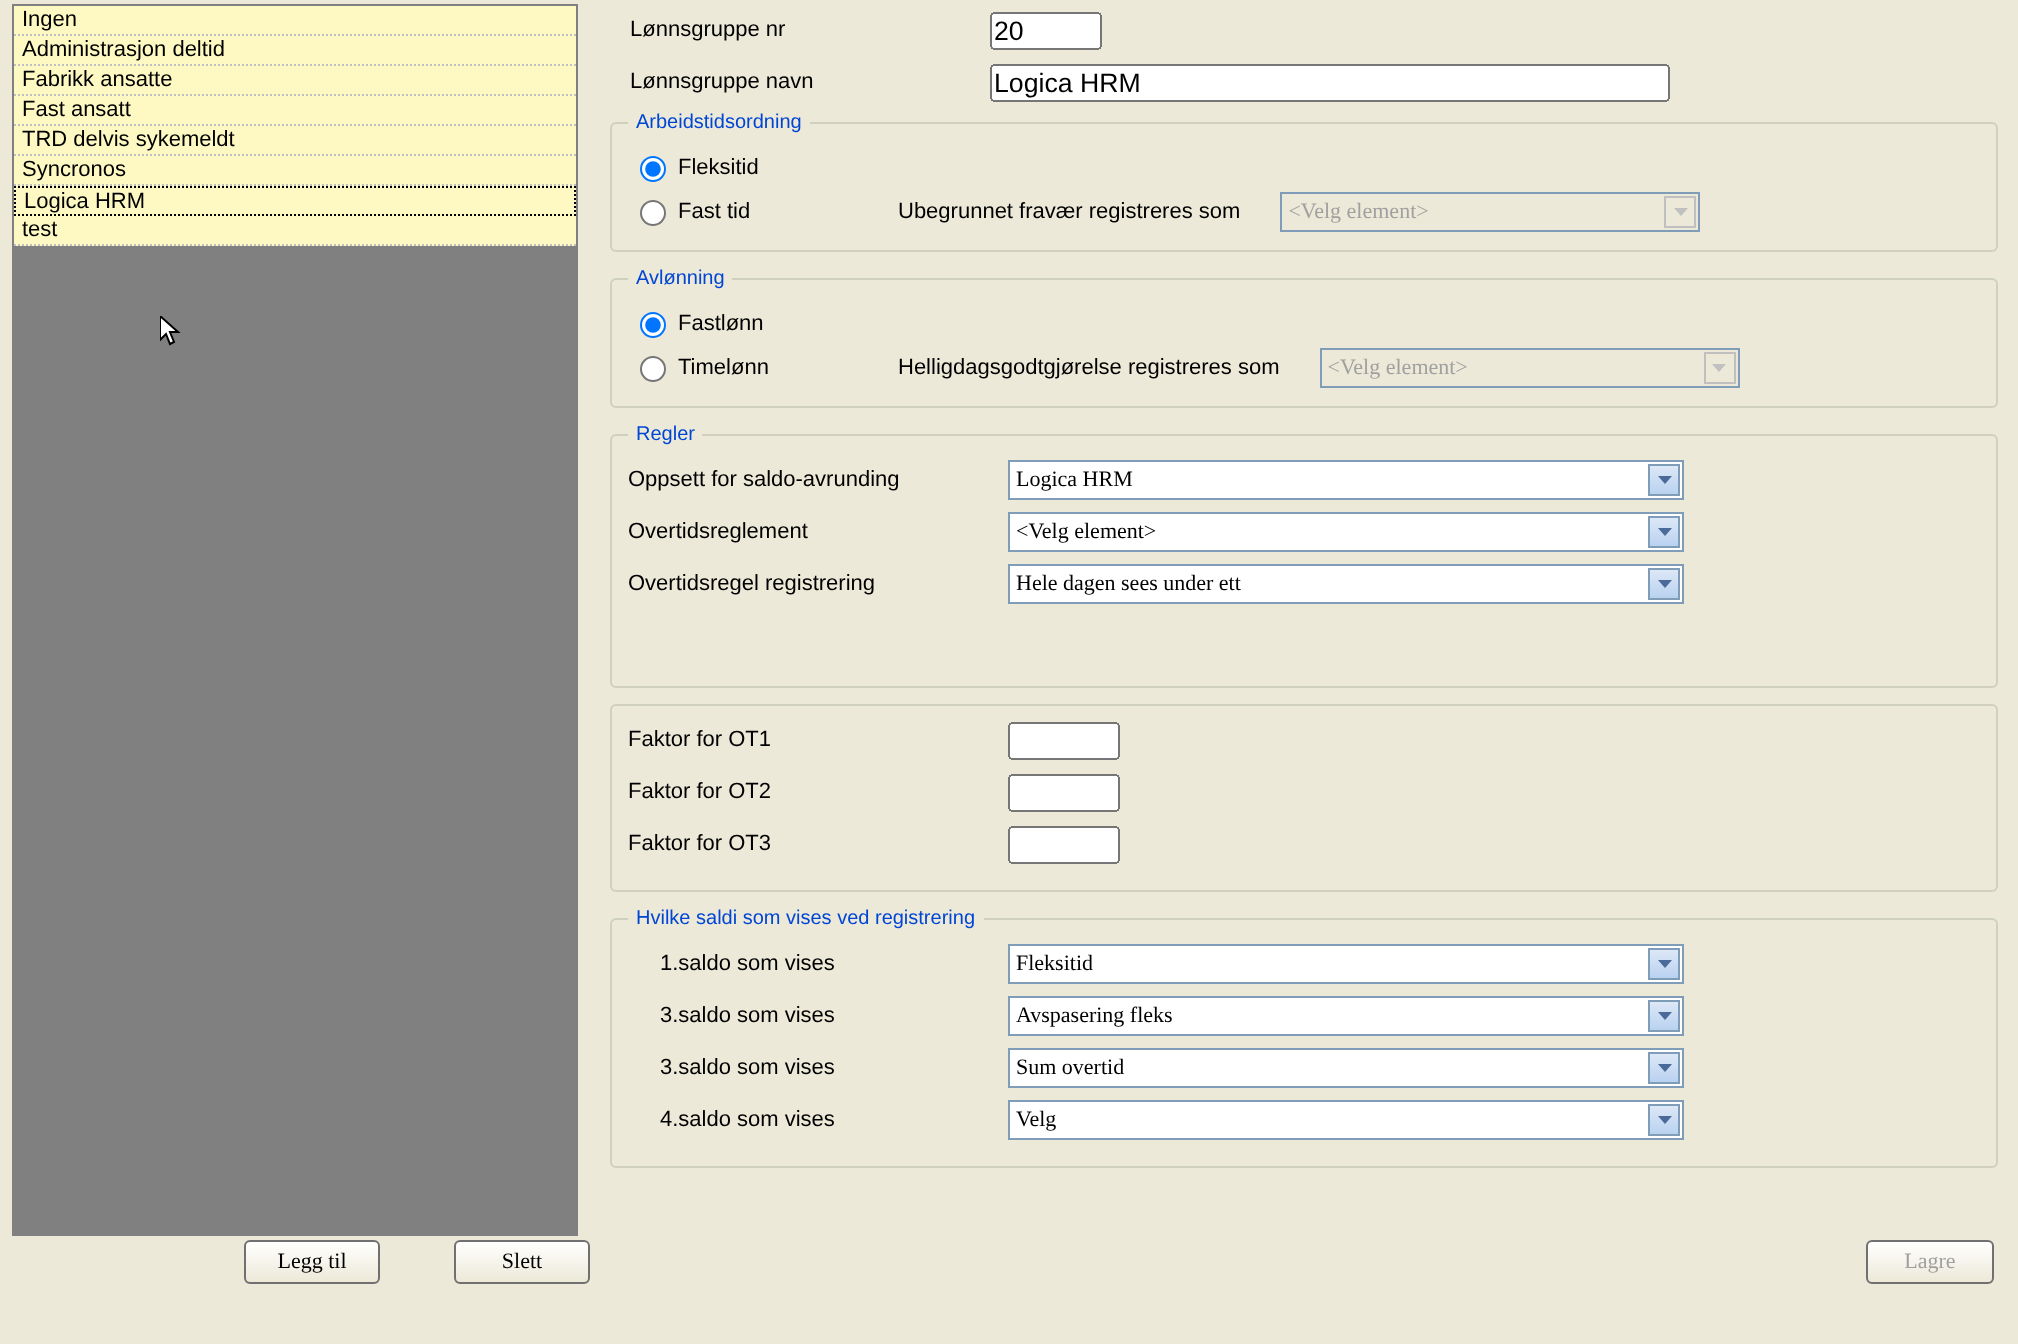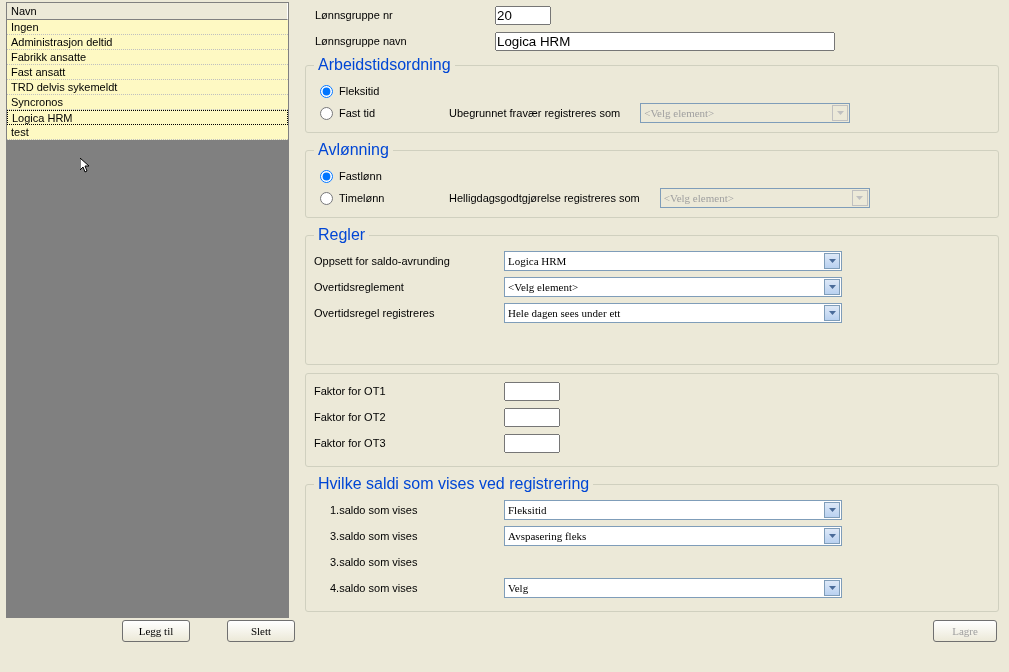--- a/index.html
+++ b/index.html
@@ -74,21 +74,21 @@
   width: 210px; background: #ECE9D8; color: #A0A0A0; position: relative;
   display:flex; align-items:center; padding-right: 18px;
 }
 .combo-disabled .combo-btn { background: #ECE9D8; border-color: #c0c0c0; }
 fieldset {
   border: 1px solid #D0D0BF;
   border-radius: 3px;
   padding: 6px 8px 8px 8px;
   margin-bottom: 8px;
 }
-legend { color: #0046D5; padding: 0 4px; font-size: 16px; margin-top: 28px; }
+legend { color: #0046D5; padding: 0 4px; font-size: 10px; margin-top: 28px; }
 .radio-row { display: flex; align-items: center; height: 22px; }
 .radio-row input { margin: 0 6px 0 6px; }
 .radio-right-label { margin-left: 50px; margin-right: 20px; }
 .button {
   background: linear-gradient(#fff, #ECE9D8);
   border: 1px solid #707070;
   border-radius: 3px;
   font: 11px Tahoma;
   padding: 2px 0;
   width: 64px;
@@ -108,21 +108,20 @@
 .cursor-arrow {
   position: absolute; left: 80px; top: 158px; pointer-events:none;
 }
 </style>
 </head>
 <body>
 
 <div class="container">
   <div class="left-pane">
     <div class="grid">
-      <div class="grid-header">Navn</div>
       <div class="grid-body">
           <div class="grid-row">Ingen</div>
           <div class="grid-row">Administrasjon deltid</div>
           <div class="grid-row">Fabrikk ansatte</div>
           <div class="grid-row">Fast  ansatt</div>
           <div class="grid-row">TRD delvis sykemeldt</div>
           <div class="grid-row">Syncronos</div>
           <div class="grid-row selected">Logica HRM</div>
           <div class="grid-row">test</div>
         </div>
@@ -200,21 +199,21 @@
         <div class="combo">
           <span>&lt;Velg element&gt;</span>
           <div class="combo-btn">
               <svg viewBox="0 0 7 4">
                 <path d="M0 0 L3.5 4 L7 0 Z" fill="#4A6B99"></path>
               </svg>
             </div>
         </div>
       </div>
       <div class="form-row">
-        <div class="form-label">Overtidsregel registreres</div>
+        <div class="form-label">Overtidsregel registrering</div>
         <div class="combo">
           <span>Hele dagen sees under ett</span>
           <div class="combo-btn">
               <svg viewBox="0 0 7 4">
                 <path d="M0 0 L3.5 4 L7 0 Z" fill="#4A6B99"></path>
               </svg>
             </div>
         </div>
       </div>
       <div style="height:28px"></div>
@@ -254,20 +253,28 @@
           <span>Avspasering fleks</span>
           <div class="combo-btn">
               <svg viewBox="0 0 7 4">
                 <path d="M0 0 L3.5 4 L7 0 Z" fill="#4A6B99"></path>
               </svg>
             </div>
         </div>
       </div>
       <div class="form-row">
         <div class="form-label indent2">3.saldo som vises</div>
+        <div class="combo">
+          <span>Sum overtid</span>
+          <div class="combo-btn">
+              <svg viewBox="0 0 7 4">
+                <path d="M0 0 L3.5 4 L7 0 Z" fill="#4A6B99"></path>
+              </svg>
+            </div>
+        </div>
       </div>
       <div class="form-row">
         <div class="form-label indent2">4.saldo som vises</div>
         <div class="combo">
           <span>Velg</span>
           <div class="combo-btn">
               <svg viewBox="0 0 7 4">
                 <path d="M0 0 L3.5 4 L7 0 Z" fill="#4A6B99"></path>
               </svg>
             </div>

